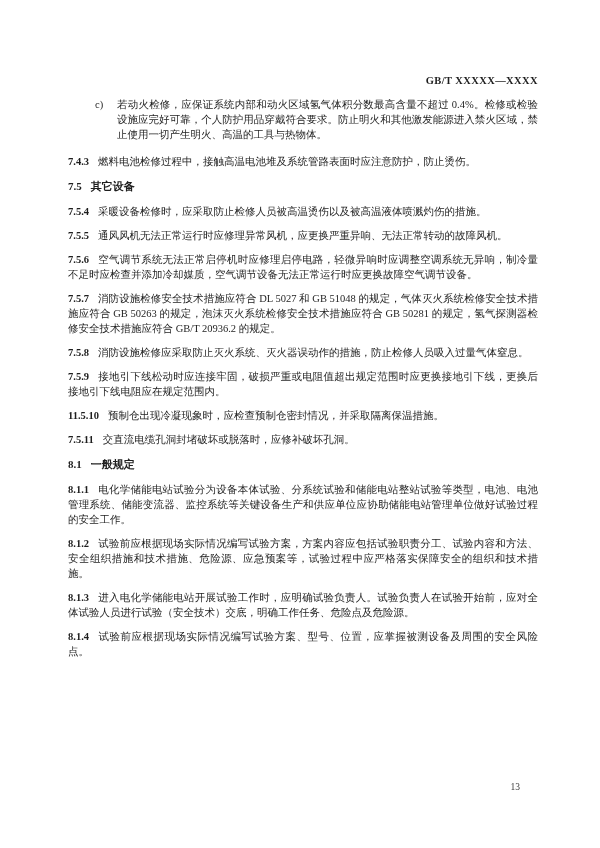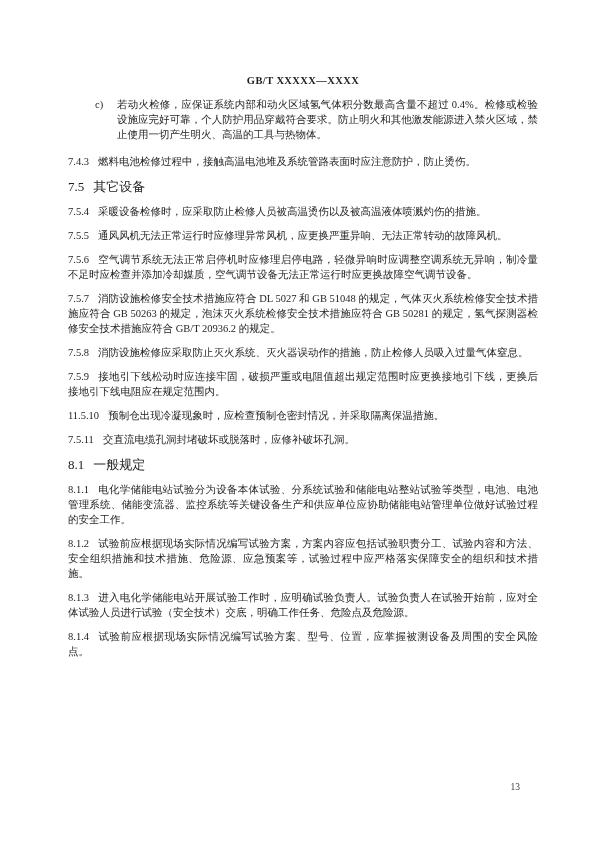--- a/index.html
+++ b/index.html
@@ -14,58 +14,58 @@
     background: #ffffff;
     color: #1e1e1e;
     font-family: "Liberation Serif", "DejaVu Serif", serif;
     overflow: hidden;
   }
   .running-header {
     position: absolute;
     top: 75px;
     left: 68px;
     width: 470px;
-    text-align: center;
+    text-align: right;
     font-size: 10.5px;
     font-weight: 600;
     letter-spacing: 0.4px;
     white-space: nowrap;
   }
   .content {
     position: absolute;
     top: 97px;
     left: 68px;
     width: 470px;
     font-size: 10.5px;
     line-height: 15px;
     text-align: justify;
   }
   .clause {
     margin: 0 0 9px 0;
   }
   .clause .num {
-    font-weight: normal;
+    font-weight: bold;
     margin-right: 9px;
     white-space: nowrap;
     margin-top: 26px;
   }
   .hang {
     position: relative;
     padding-left: 49px;
     margin-bottom: 12px;
   }
   .hang .marker {
     position: absolute;
     left: 27px;
     top: 0;
   }
   .h1, .h2 {
-    font-size: 13px;
+    font-size: 11px;
     line-height: 15px;
-    font-weight: normal;
+    font-weight: bold;
     text-align: left;
   }
   .h1 { margin: 16px 0 15px 0; }
   .h2 { margin: 10px 0 10px 0; }
   .h1 .num, .h2 .num {
     margin-right: 9px;
     white-space: nowrap;
   }
   .page-number {
     position: absolute;

